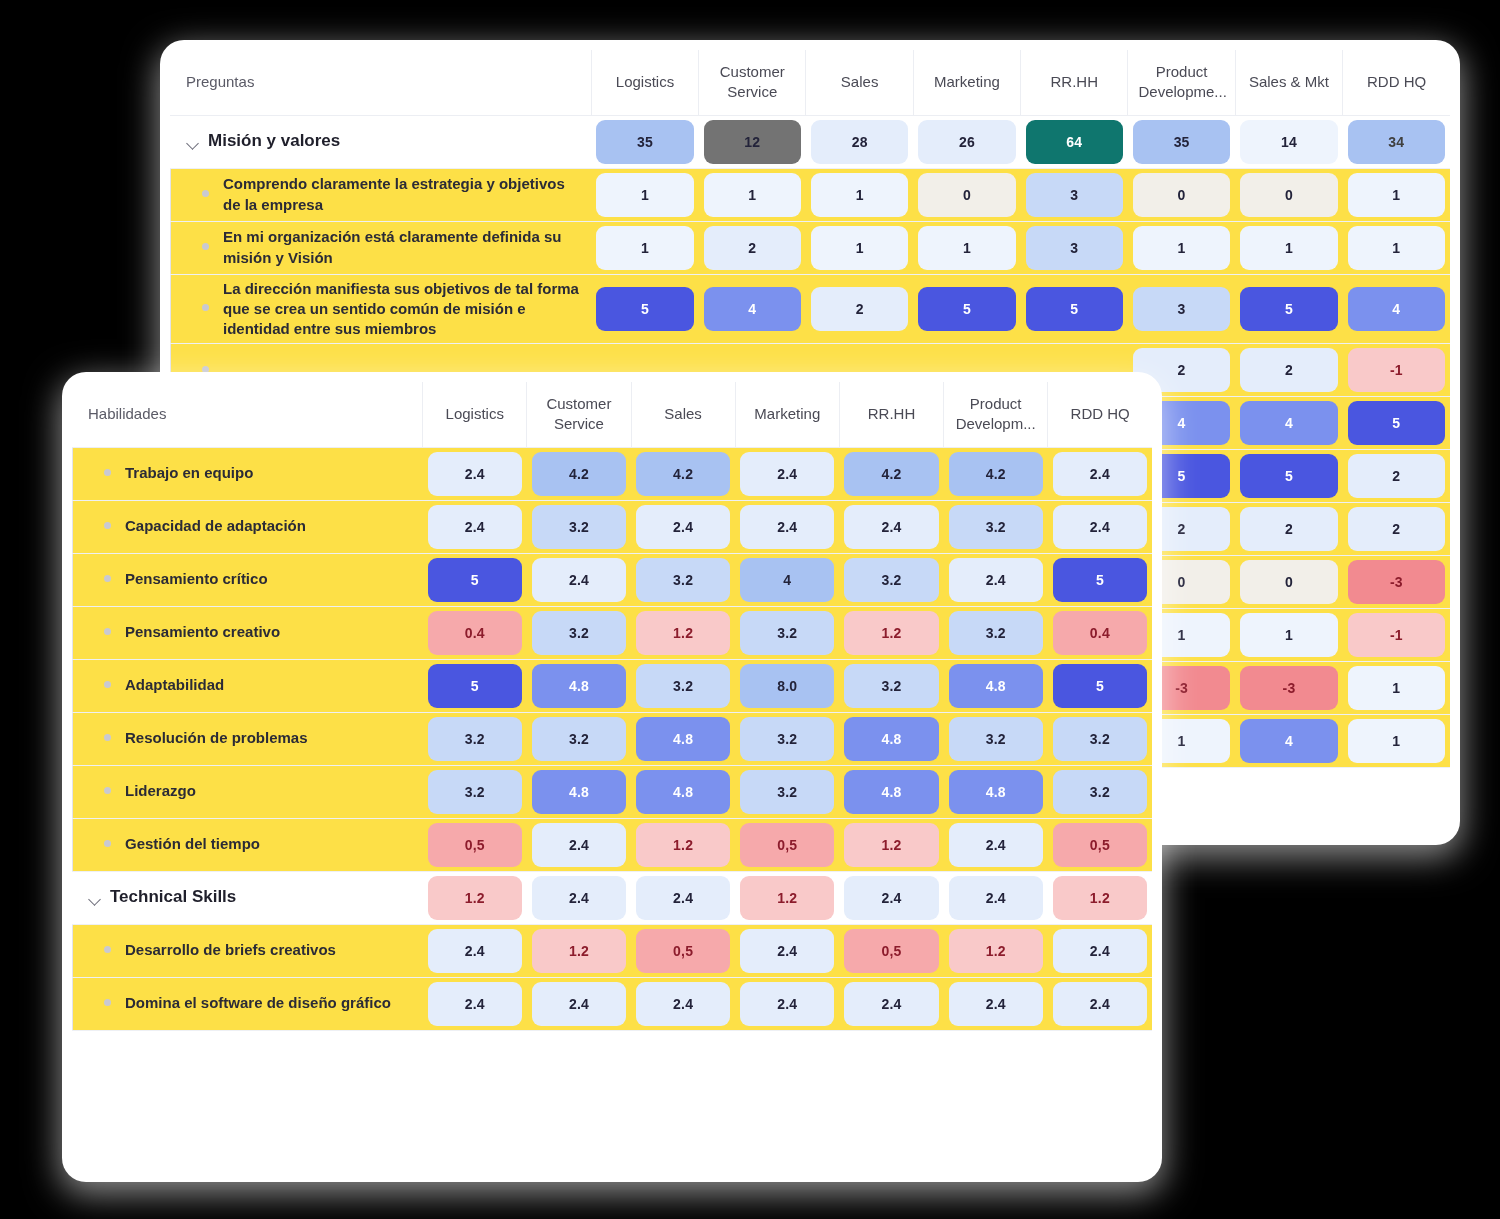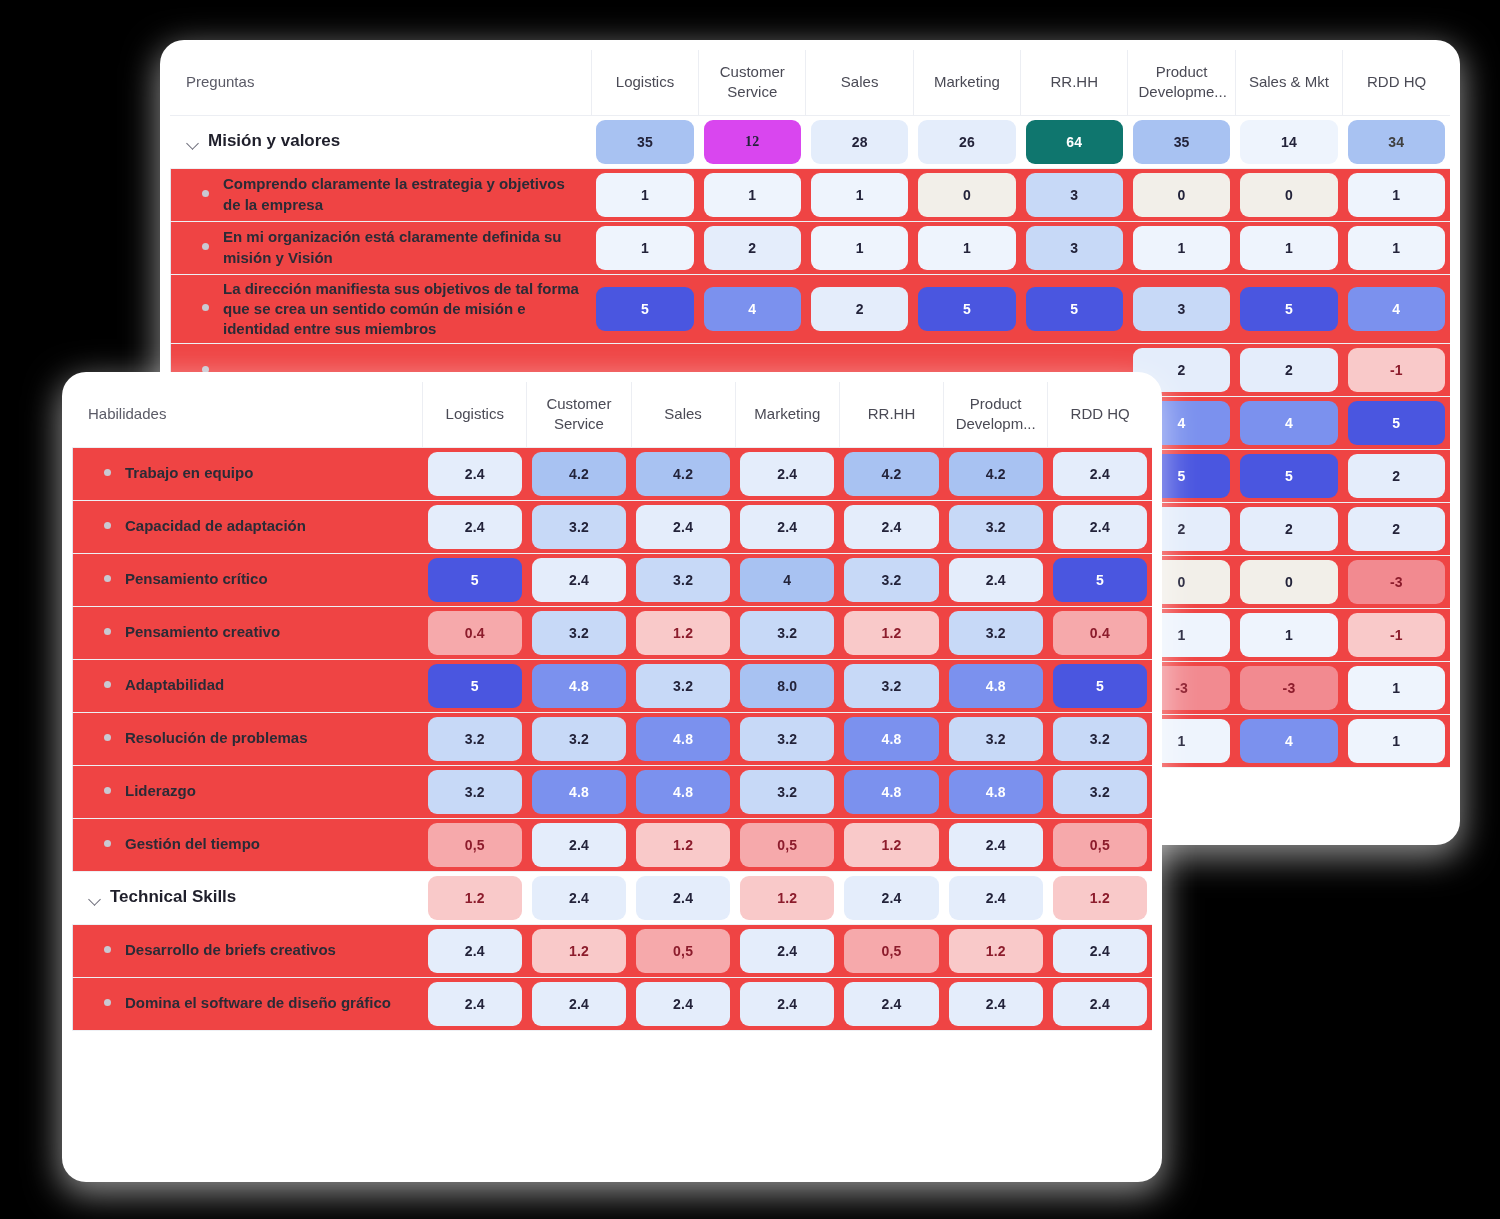--- a/index.html
+++ b/index.html
@@ -53,21 +53,21 @@
     text-align:left;
     padding-left:16px;
     font-size:15px;
     color:#2b2b36;
     font-weight:700;
     line-height:1.35;
   }
   .grp-label { font-size:17px; font-weight:700; color:#1f1f2b; }
 
   .row-group  { background:#fff; }
-  .row-item   { background:#ef4444;margin-top:26px; }
+  .row-item   { background:#fde047;margin-top:26px; }
 
   .cell {
     display:flex; align-items:center; justify-content:center;
     height:44px;
     border-radius:9px;
     font-size:14px;
     font-weight:700;
     letter-spacing:.2px;
   }
   #back-card .cell  { height:44px; }
@@ -135,21 +135,21 @@
             <td class="label">
               <div class="lbl-wrap">
                 <span class="chev"></span>
                 <span class="lbl-text grp-label">Misión y valores</span>
               </div>
             </td>
             <td>
               <div class="cell" style="background: rgb(168, 194, 242); color: rgb(35, 35, 58);">35</div>
             </td>
             <td>
-              <div class="cell" style="background: #d946ef; color: rgb(35, 35, 58); font-family: Liberation Serif, serif;">12</div>
+              <div class="cell" style="background: #737373; color: rgb(35, 35, 58);">12</div>
             </td>
             <td>
               <div class="cell" style="background: rgb(228, 237, 251); color: rgb(35, 35, 58);">28</div>
             </td>
             <td>
               <div class="cell" style="background: rgb(228, 237, 251); color: rgb(35, 35, 58);">26</div>
             </td>
             <td>
               <div class="cell" style="background: #0f766e; color: rgb(255, 255, 255);">64</div>
             </td>

